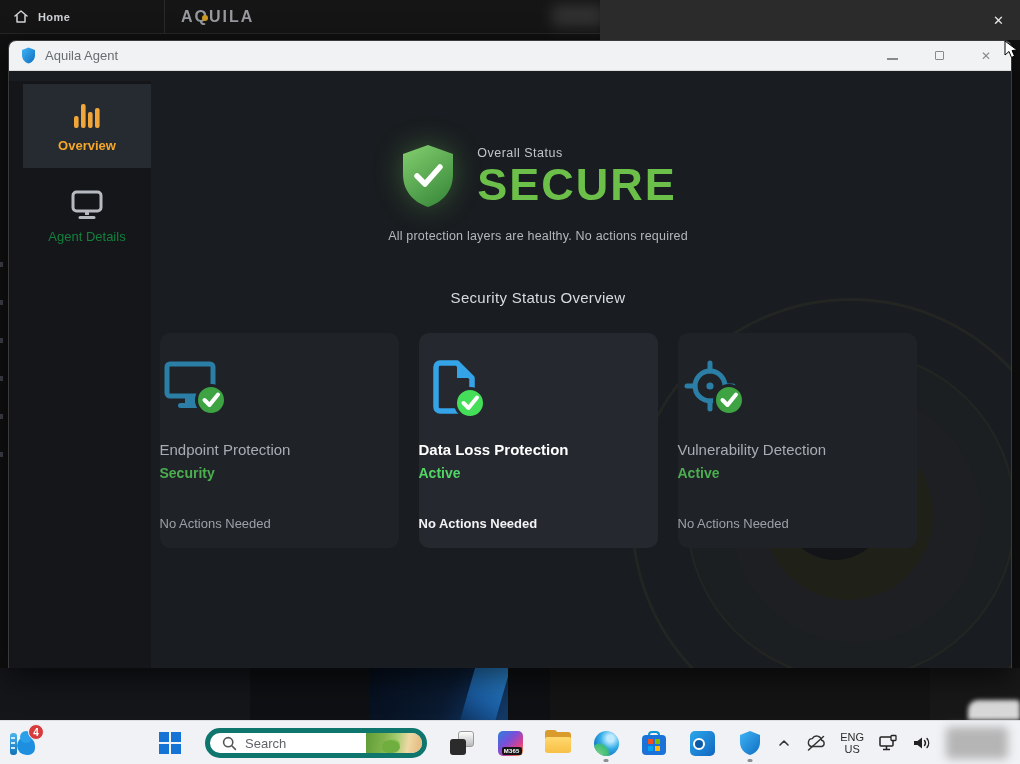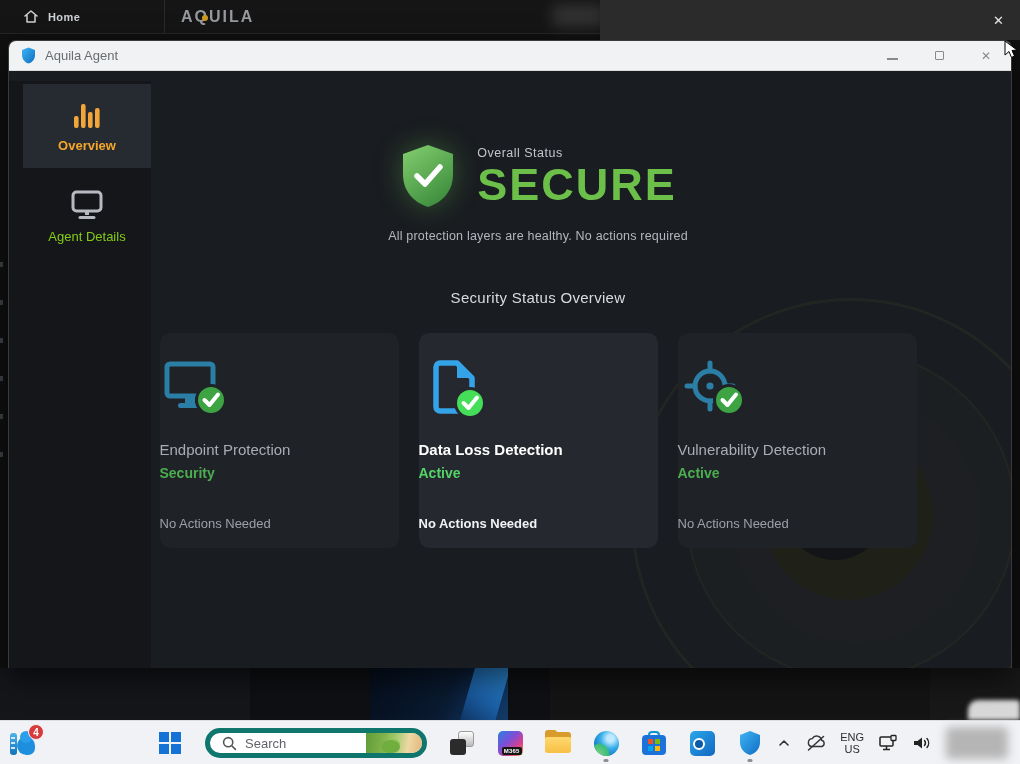--- a/index.html
+++ b/index.html
@@ -2,21 +2,21 @@
 <html><head>
 <meta charset="utf-8">
 <style>
   * { margin:0; padding:0; box-sizing:border-box; }
   html,body { width:1020px; height:764px; overflow:hidden; }
   body { font-family:"Liberation Sans", sans-serif; background:#0e0e0e; position:relative; }
   .screen { position:absolute; inset:0; width:1020px; height:764px; background:#101010; }
 
   
   .top-bar { position:absolute; left:0; top:0; width:1020px; height:34px; background:#151515; border-bottom:1px solid #262626; display:flex; align-items:center; }
-  .home-group { display:flex; align-items:center; gap:10px; padding-left:24px; width:164px; }
+  .home-group { display:flex; align-items:center; gap:10px; padding-left:14px; width:164px; }
   .home-label { color:#cfd2d6; font-size:11px; font-weight:700; letter-spacing:.4px; }
   .top-sep { width:1px; height:34px; background:#2a2a2a; }
   .brand { margin-left:16px; color:#96999e; font-size:16px; font-weight:700; letter-spacing:2px; position:relative; }
   .brand .qdot { position:absolute; left:21px; top:7px; width:6px; height:6px; border-radius:50%; background:#cc9a22; }
   .top-blur { position:absolute; left:552px; top:5px; width:52px; height:22px; background:#4a4a4a; filter:blur(7px); opacity:.55; border-radius:4px; }
 
   
   .setup-panel { position:absolute; left:600px; top:0; width:420px; height:40px; background:#2b2b2b; display:flex; align-items:center; z-index:3; }
   .setup-title { color:#ffffff; font-size:13.5px; font-weight:700; letter-spacing:.2px; padding-left:18px; }
   .setup-close { margin-left:auto; margin-right:16px; color:#e8e8e8; font-size:13px; cursor:default; }
@@ -30,21 +30,21 @@
   .ctl { color:#8a8a8a; font-size:12px; width:14px; text-align:center; }
   .ctl-min { display:inline-block; width:11px; height:1.4px; background:#8a8a8a; }
   .ctl-max { display:inline-block; width:9px; height:9px; border:1.4px solid #8a8a8a; border-radius:1px; }
 
   .win-body { display:flex; height:597px; background:#191c20; }
 
   
   .sidebar { width:142px; background:#141619; flex:none; padding-top:3px;margin-top:10px; }
   .side-item { width:128px; margin-left:14px; height:84px; display:flex; flex-direction:column; align-items:center; justify-content:center; gap:8px; margin-bottom:6px; }
   .side-item.active { background:#262b31; }
-  .side-label { font-size:13px; color:#84cc16; }
+  .side-label { font-size:13px; color:#15803d; }
   .side-item.active .side-label { color:#f5a72b; font-weight:600; }
 
   
   .main { flex:1; position:relative; overflow:hidden; background:#191c20; }
   .main-inner { width:766px; margin-left:4px; padding-top:72px; display:flex; flex-direction:column; align-items:center; position:relative; z-index:2; }
   .hero { display:flex; align-items:center; gap:20px; }
   .hero-shield { filter:drop-shadow(0 0 14px rgba(110,200,90,.35)); }
   .hero-texts { display:flex; flex-direction:column; }
   .hero-label { color:#c2c6cb; font-size:12.5px; font-weight:400; letter-spacing:.5px; margin-bottom:2px; }
   .hero-value { color:#6cc04a; font-size:45px; font-weight:800; letter-spacing:2px; line-height:1; }
@@ -244,21 +244,21 @@
 
             <div class="card highlight">
               <div class="card-icon">
                 <svg width="70" height="60" viewBox="0 0 70 60">
                   <path d="M21 4 H38 L53 19 V48 a4 4 0 0 1 -4 4 H21 a4 4 0 0 1 -4 -4 V8 a4 4 0 0 1 4 -4 Z" fill="none" stroke="#35a3e8" stroke-width="5.5" stroke-linejoin="round"></path>
                   <path d="M38 4 V19 H53 Z" fill="#35a3e8"></path>
                   <circle cx="51" cy="44" r="14.5" fill="#45de58" stroke="#25282e" stroke-width="3"></circle>
                   <polyline points="44.5,44 49.5,49 58,38.5" fill="none" stroke="#ffffff" stroke-width="4" stroke-linecap="round" stroke-linejoin="round"></polyline>
                 </svg>
               </div>
-              <div class="card-title">Data Loss Detection</div>
+              <div class="card-title">Data Loss Protection</div>
               <div class="card-status">Active</div>
               <div class="card-action">No Actions Needed</div>
             </div>
 
             <div class="card">
               <div class="card-icon">
                 <svg width="70" height="60" viewBox="0 0 70 60">
                   <circle cx="32" cy="27" r="15" fill="none" stroke="#2b7fa6" stroke-width="5"></circle>
                   <path d="M32 4 V12 M32 42 V50 M9 27 H17 M47 27 H55" stroke="#2b7fa6" stroke-width="5" stroke-linecap="round"></path>
                   <circle cx="32" cy="27" r="3.6" fill="#2b7fa6"></circle>

